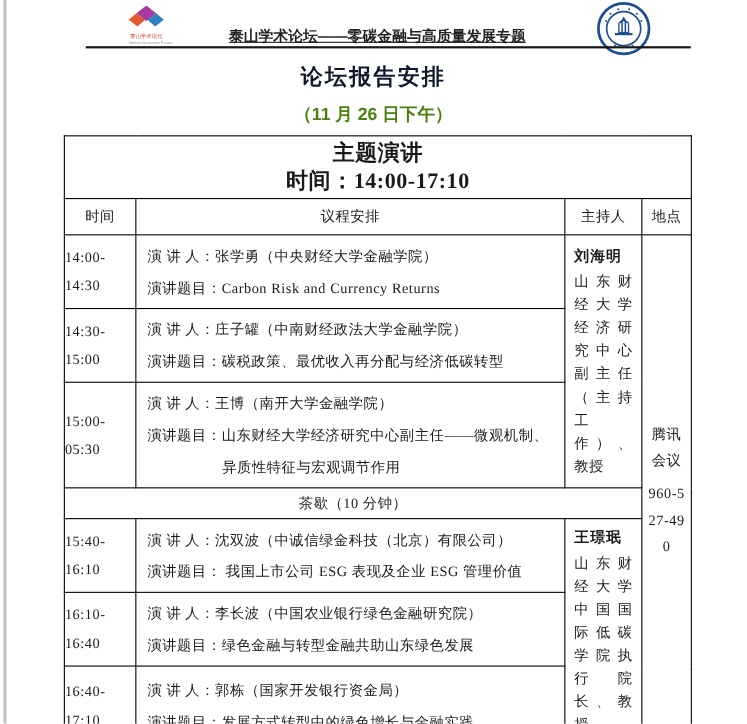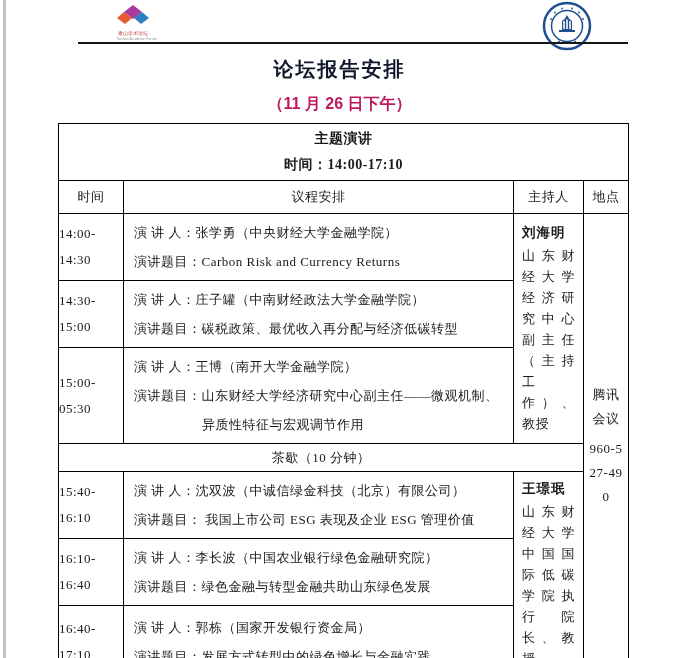--- a/index.html
+++ b/index.html
@@ -17,38 +17,38 @@
   .header-center { position:absolute; left:58px; top:24px; width:570px; text-align:center;
     font-family:"Liberation Sans",sans-serif; font-weight:bold; font-size:13.5px; color:#222; }
   .header-center span { text-decoration:underline; }
   .right-logo { position:absolute; left:542px; top:1px; width:50px; height:50px; }
   .header-rule { position:absolute; left:78px; top:42px; width:550px; height:2px; background:#161616; }
 
   
   .page-title { margin-top:56px; text-align:center; font-family:"Liberation Sans",sans-serif;
     font-weight:bold; font-size:20px; letter-spacing:2px; color:#0f172a; }
   .page-subtitle { margin-top:11px; text-align:center; font-family:"Liberation Sans",sans-serif;
-    font-weight:bold; font-size:16px; color:#be185d; }
+    font-weight:bold; font-size:16px; color:#4d7c0f; }
 
   
   table.schedule { border-collapse:collapse; table-layout:fixed; width:570px; margin:8px 0 0 58px; }
   table.schedule td { border:1px solid #000; vertical-align:middle; font-size:13px; letter-spacing:0.5px; }
   col.c-time  { width:65px; }
   col.c-agenda{ width:390px; }
   col.c-host  { width:70px; }
   col.c-venue { width:45px; }
 
   tr.r-session { height:57px; }
   tr.r-colhead { height:33px;margin-left:29px; }
   tr.r1 { height:58px; } tr.r2 { height:62px; } tr.r3 { height:87px; }
   tr.r-break { height:28px; }
   tr.r4 { height:62px; } tr.r5 { height:62px; } tr.r6 { height:72px; }
 
   td.session-cell { text-align:center; font-weight:bold; letter-spacing:1px; }
-  td.session-cell .line { line-height:26px; font-size:14px; }
+  td.session-cell .line { line-height:26px; font-size:20px; }
 
   td.colhead { text-align:center; font-size:13px; }
 
   td.time-cell { padding-left:0; vertical-align:middle; }
   td.time-cell .t-line { line-height:26px; letter-spacing:0.5px; }
 
   td.agenda-cell { padding:4px 6px 4px 10px; }
   td.agenda-cell .speaker { line-height:29px; }
   td.agenda-cell .topic { line-height:29px; padding-left:68px; text-indent:-68px; }
 
@@ -72,20 +72,23 @@
     <svg width="34" height="26" viewBox="0 0 34 26">
       <polygon points="17,0 26,7 17,14 8,7" fill="#a93ba0"></polygon>
       <polygon points="8,7 16,13 9,19 1,13" fill="#e35b35"></polygon>
       <polygon points="26,7 33,13 25,19 18,13" fill="#2f7fc1"></polygon>
       <polygon points="18,14 24,19 17,24 11,19" fill="#e8a33d" opacity="0.0"></polygon>
     </svg>
     <div class="logo-caption">泰山学术论坛</div>
     <div class="logo-subcaption">Taishan Academic Forum</div>
   </div>
 
+  <div class="header-center">
+    <span>泰山学术论坛——零碳金融与高质量发展专题</span>
+  </div>
 
   <div class="right-logo">
     <svg width="50" height="50" viewBox="0 0 50 50">
       <circle cx="25" cy="25" r="23" fill="#ffffff" stroke="#1d4f91" stroke-width="2.5"></circle>
       <circle cx="25" cy="25" r="15.5" fill="#ffffff" stroke="#1d4f91" stroke-width="1.5"></circle>
       <path d="M25 14 q-1.5 4 -5 6 v9 h-3 v2 h16 v-2 h-3 v-9 q-3.5 -2 -5 -6 z" fill="#1d4f91"></path>
       <rect x="21.2" y="20" width="1.6" height="8" fill="#ffffff"></rect>
       <rect x="24.2" y="18.5" width="1.6" height="9.5" fill="#ffffff"></rect>
       <rect x="27.2" y="20" width="1.6" height="8" fill="#ffffff"></rect>
       <circle cx="9" cy="18" r="0.9" fill="#1d4f91"></circle>

